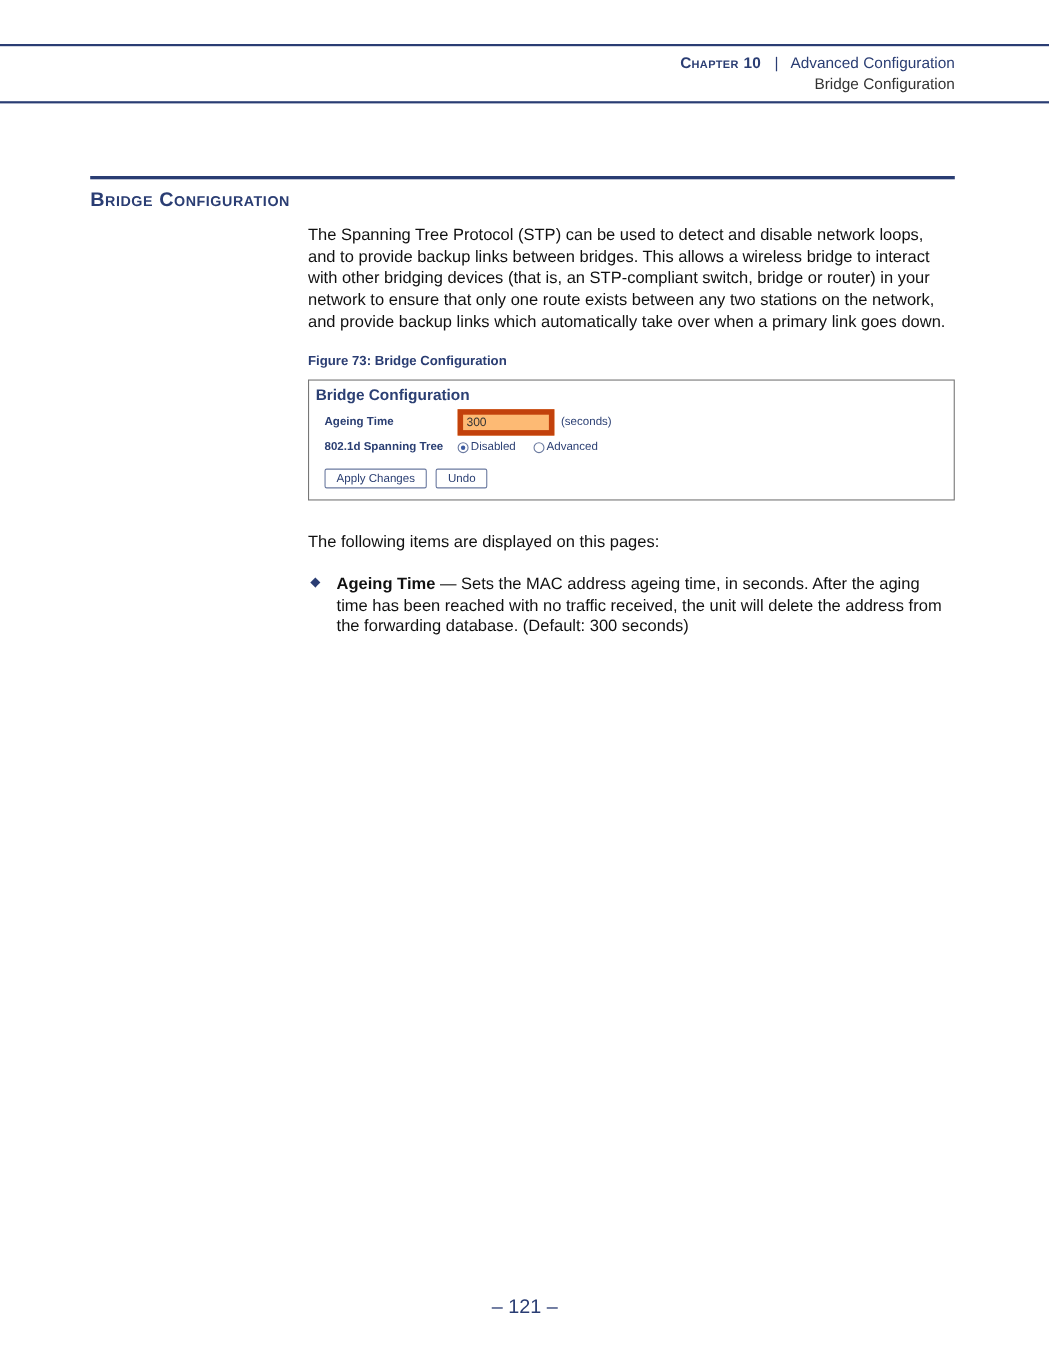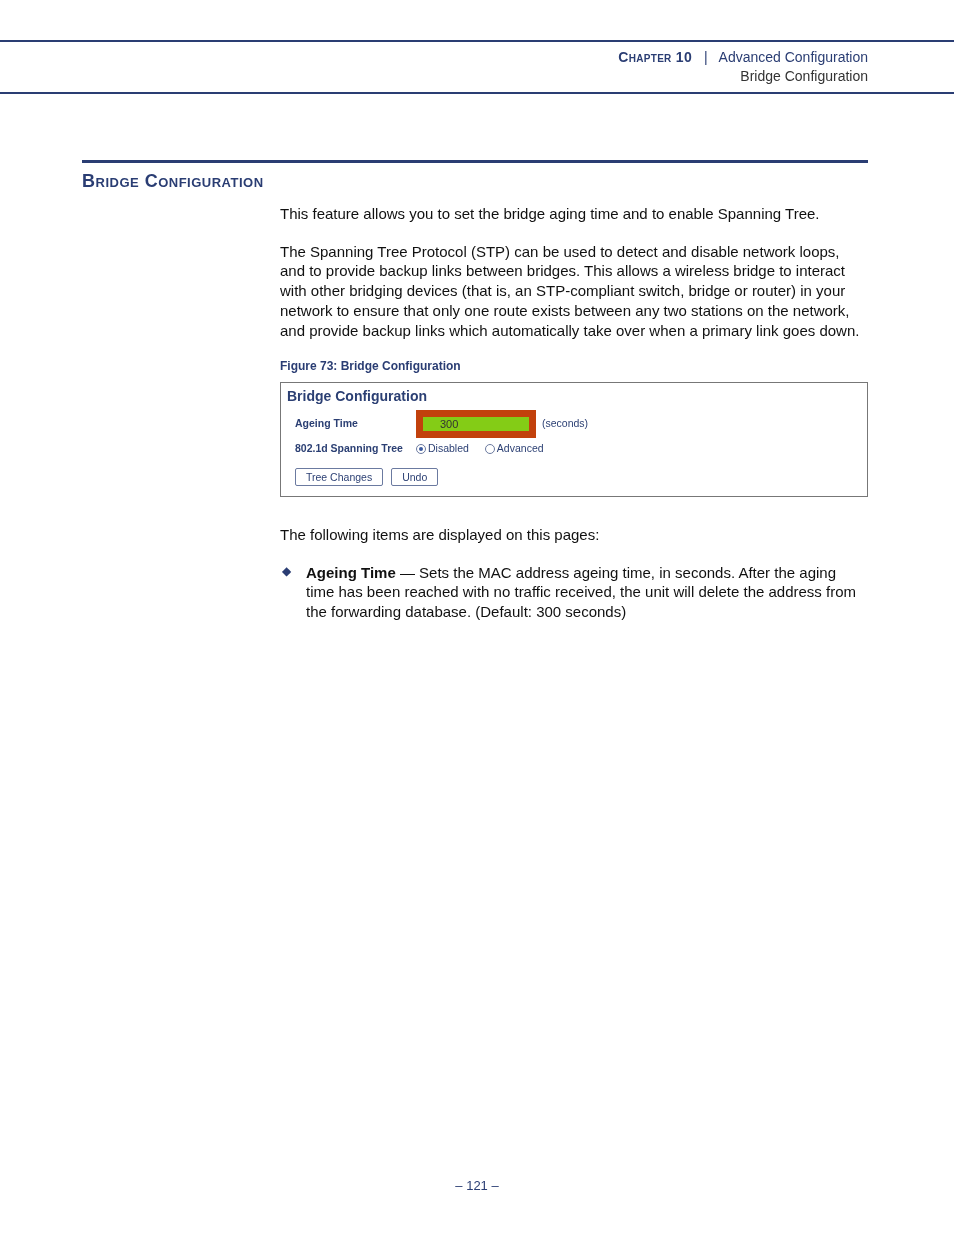--- a/index.html
+++ b/index.html
@@ -84,25 +84,25 @@
     gap: 6px;
     padding: 2px 8px 2px 14px;
   }
   .figure-box .form-row .lbl {
     font-weight: bold;
     font-size: 10.5px;
     color: #2b3f73;
     width: 115px;
   }
   .figure-box .form-row input.text {
-    border: 7px solid #c2410c;
+    border: 5px solid #c2410c;
     font-size: 11px;
-    padding: 1px 17px;
+    padding: 1px 3px;
     width: 72px;
-    background: #84cc16;
+    background: #fdba74;
     color: #333;
   }
   .figure-box .form-row .unit {
     font-size: 10.5px;
     color: #2b3f73;
   }
   .figure-box .radio {
     display: inline-flex;
     align-items: center;
     gap: 2px;
@@ -159,21 +159,21 @@
     position: absolute;
     left: 2px;
     top: 1px;
     color: #2a3d73;
     font-size: 12px;
   }
   ul.bullets b { font-weight: bold; }
 
   .page-number {
     text-align: center;
-    font-size: 13px;
+    font-size: 18px;
     color: #2a3d73;
     position: absolute;
     left: 0; right: 0;
     top: 1178px;
   }
   .page-wrap { position: relative; height: 1235px; }
   .top-spacer { height: 40px; }
 </style>
 </head>
 <body>
@@ -191,21 +191,20 @@
       <span>Advanced Configuration</span>
     </div>
     <div>Bridge Configuration</div>
   </div>
 
   <div class="content-area">
     <div class="section-rule"></div>
     <h1 class="section-title">Bridge Configuration</h1>
 
     <div class="body-text">
-      <p>This feature allows you to set the bridge aging time and to enable Spanning Tree.</p>
       <p>The Spanning Tree Protocol (STP) can be used to detect and disable network loops, and to provide backup links between bridges. This allows a wireless bridge to interact with other bridging devices (that is, an STP-compliant switch, bridge or router) in your network to ensure that only one route exists between any two stations on the network, and provide backup links which automatically take over when a primary link goes down.</p>
 
       <div class="figure-caption">Figure 73:  Bridge Configuration</div>
 
       <div class="figure-box">
         <div class="panel-title">Bridge Configuration</div>
 
         <div class="form-row">
           <span class="lbl">Ageing Time</span>
           <input class="text" type="text" value="300" style="">
@@ -218,21 +217,21 @@
             <span class="dot sel"></span>
             <span>Disabled</span>
           </span>
           <span class="radio">
             <span class="dot"></span>
             <span>Advanced</span>
           </span>
         </div>
 
         <div class="btn-row">
-          <button class="wbtn">Tree Changes</button>
+          <button class="wbtn">Apply Changes</button>
           <button class="wbtn">Undo</button>
         </div>
       </div>
 
       <p style="margin-top:28px;">The following items are displayed on this pages:</p>
 
       <ul class="bullets">
         <li>
           <b>Ageing Time</b><span> — Sets the MAC address ageing time, in seconds. After the aging time has been reached with no traffic received, the unit will delete the address from the forwarding database. (Default: 300 seconds)</span>
         </li>

